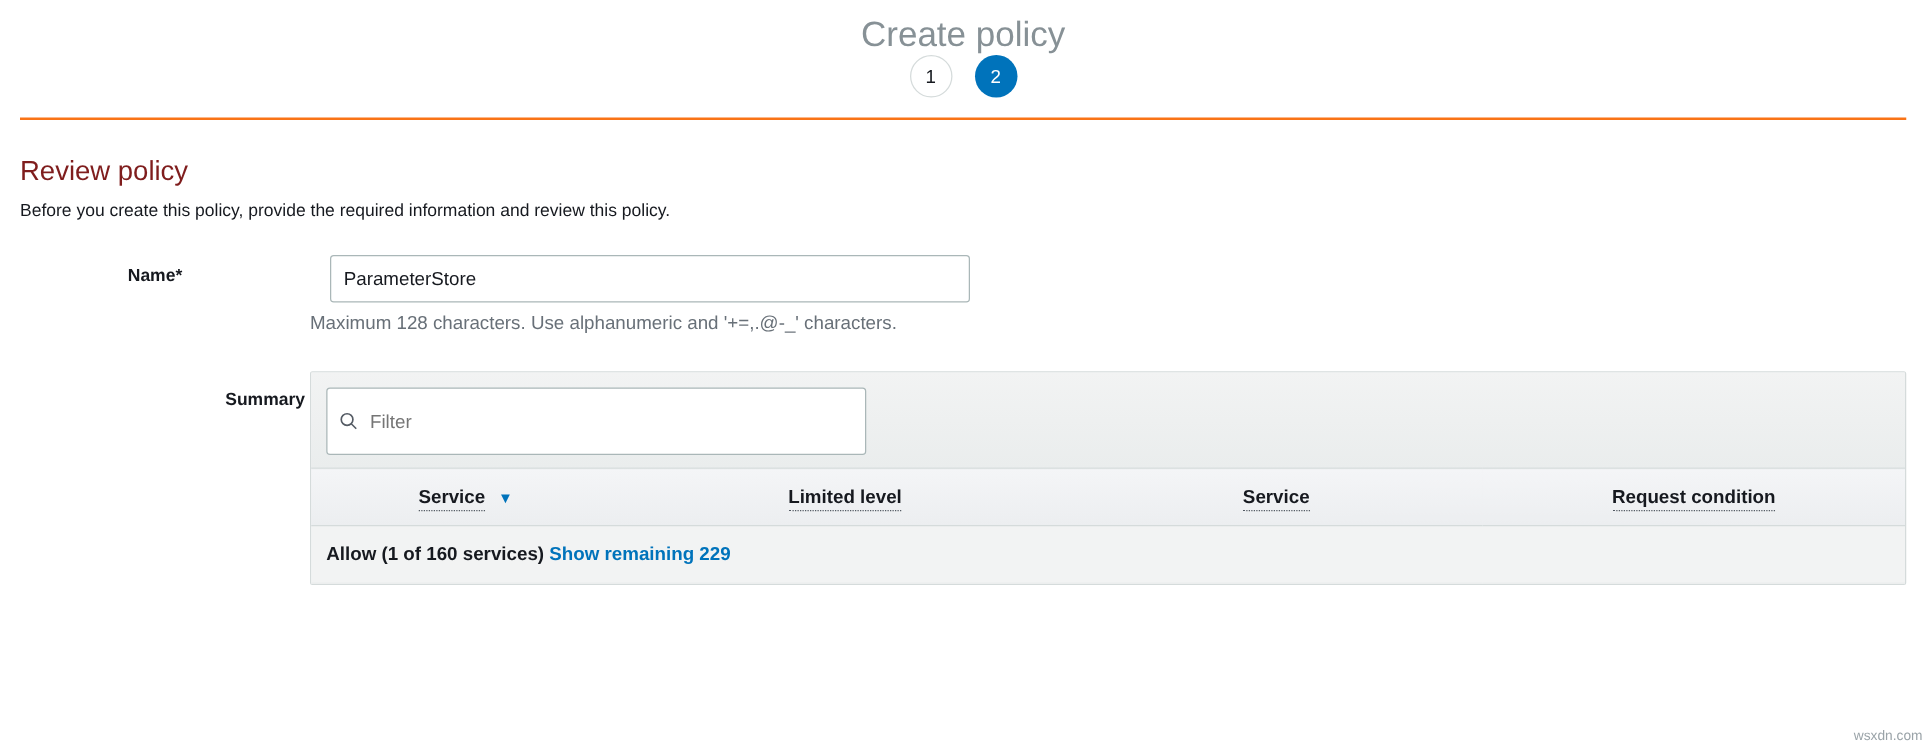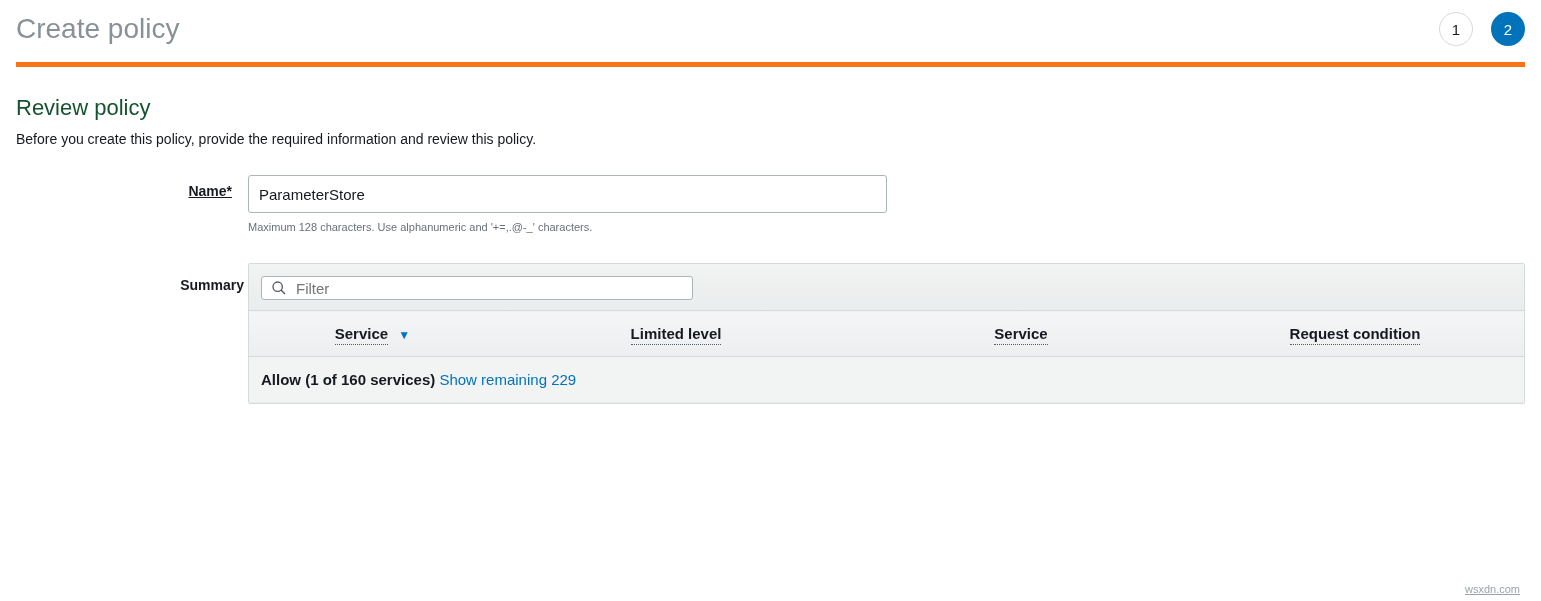--- a/index.html
+++ b/index.html
@@ -9,23 +9,24 @@
     font-size: 14px;
     color: #16191f;
     background: #fff;
   }
   .page {
     padding: 12px 16px 30px 16px;
   }
   .header-row {
     display: flex;
     align-items: center;
-    justify-content: space-between;
+    justify-content: center;
     padding-bottom: 16px;
-    border-bottom: 5px solid #f97316;
+    border-bottom: 2px solid #f97316;
+    flex-direction: column;
   }
   .page-title {
     font-size: 28px;
     font-weight: 400;
     color: #879196;
     margin: 0;
   }
   .steps {
     display: flex;
     gap: 18px;
@@ -45,56 +46,56 @@
     color: #16191f;
     background: #fff;
   }
   .step-active {
     background: #0073bb;
     color: #fff;
   }
   .section-heading {
     font-size: 22px;
     font-weight: 400;
-    color: #14532d;
+    color: #7f1d1d;
     margin: 28px 0 10px 0;
   }
   .section-subtext {
     font-size: 14px;
     color: #16191f;
     margin: 0 0 28px 0;
   }
   .form-row {
     display: flex;
     align-items: flex-start;
     margin-bottom: 30px;
   }
   .form-label-col {
     width: 232px;
-    text-align: right;
+    text-align: center;
     padding-right: 16px;
     padding-top: 8px;
     font-weight: 700;
     color: #16191f;
-    text-decoration: underline;
   }
   .form-field-col {
     flex: 0 0 auto;
   }
   .text-input {
-    width: 639px;
+    width: 512px;
     height: 38px;
     border: 1px solid #aab7b8;
     border-radius: 3px;
     padding: 0 10px;
     font-size: 15px;
     color: #16191f;
+    margin-left: 16px;
   }
   .hint {
-    font-size: 11px;
+    font-size: 15px;
     color: #687078;
     margin-top: 8px;
   }
   .summary-row {
     display: flex;
     align-items: flex-start;
   }
   .summary-label-col {
     width: 232px;
     text-align: right;
@@ -114,21 +115,21 @@
   .filter-area {
     padding: 12px 12px 10px 12px;
     background: linear-gradient(#f2f3f3,#eaeded);
   }
   .filter-input-wrap {
     position: relative;
     width: 432px;
   }
   .filter-input {
     width: 100%;
-    height: 24px;
+    height: 54px;
     border: 1px solid #aab7b8;
     border-radius: 3px;
     padding: 0 10px 0 34px;
     font-size: 15px;
     color: #16191f;
     background: #fff;
   }
   .search-icon {
     position: absolute;
     left: 10px;
@@ -165,45 +166,44 @@
   }
   .group-row td {
     background: #f2f3f3;
     border-bottom: 1px solid #eaeded;
     padding: 14px 12px;
     font-weight: 700;
     font-size: 15px;
   }
   .group-link {
     color: #0073bb;
-    font-weight: 400;
+    font-weight: 700;
     cursor: pointer;
   }
   .data-row td {
     background: #fff;
     border-bottom: 1px solid #eaeded;
     padding: 14px 12px;
     font-size: 15px;
     vertical-align: top;
   }
   .link {
     color: #0073bb;
     cursor: pointer;
   }
   .col-service  { width: 247px; }
   .col-access   { width: 360px; }
   .col-resource { width: 330px; }
   .col-request  { }
   .watermark {
     position: fixed;
-    right: 21px;
+    right: 3px;
     bottom: 6px;
     font-size: 11px;
     color: #9aa3a8;
-    text-decoration: underline;
   }
 </style>
 </head>
 <body>
 
 <div class="page">
 
   <div class="header-row">
     <h1 class="page-title">Create policy</h1>
     <div class="steps">

